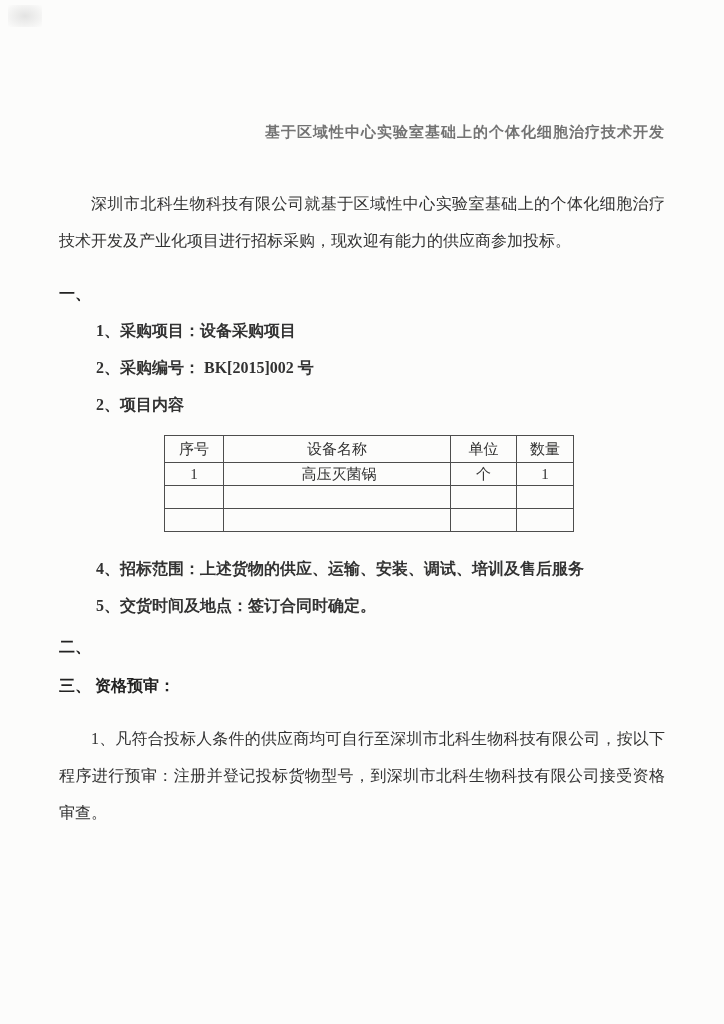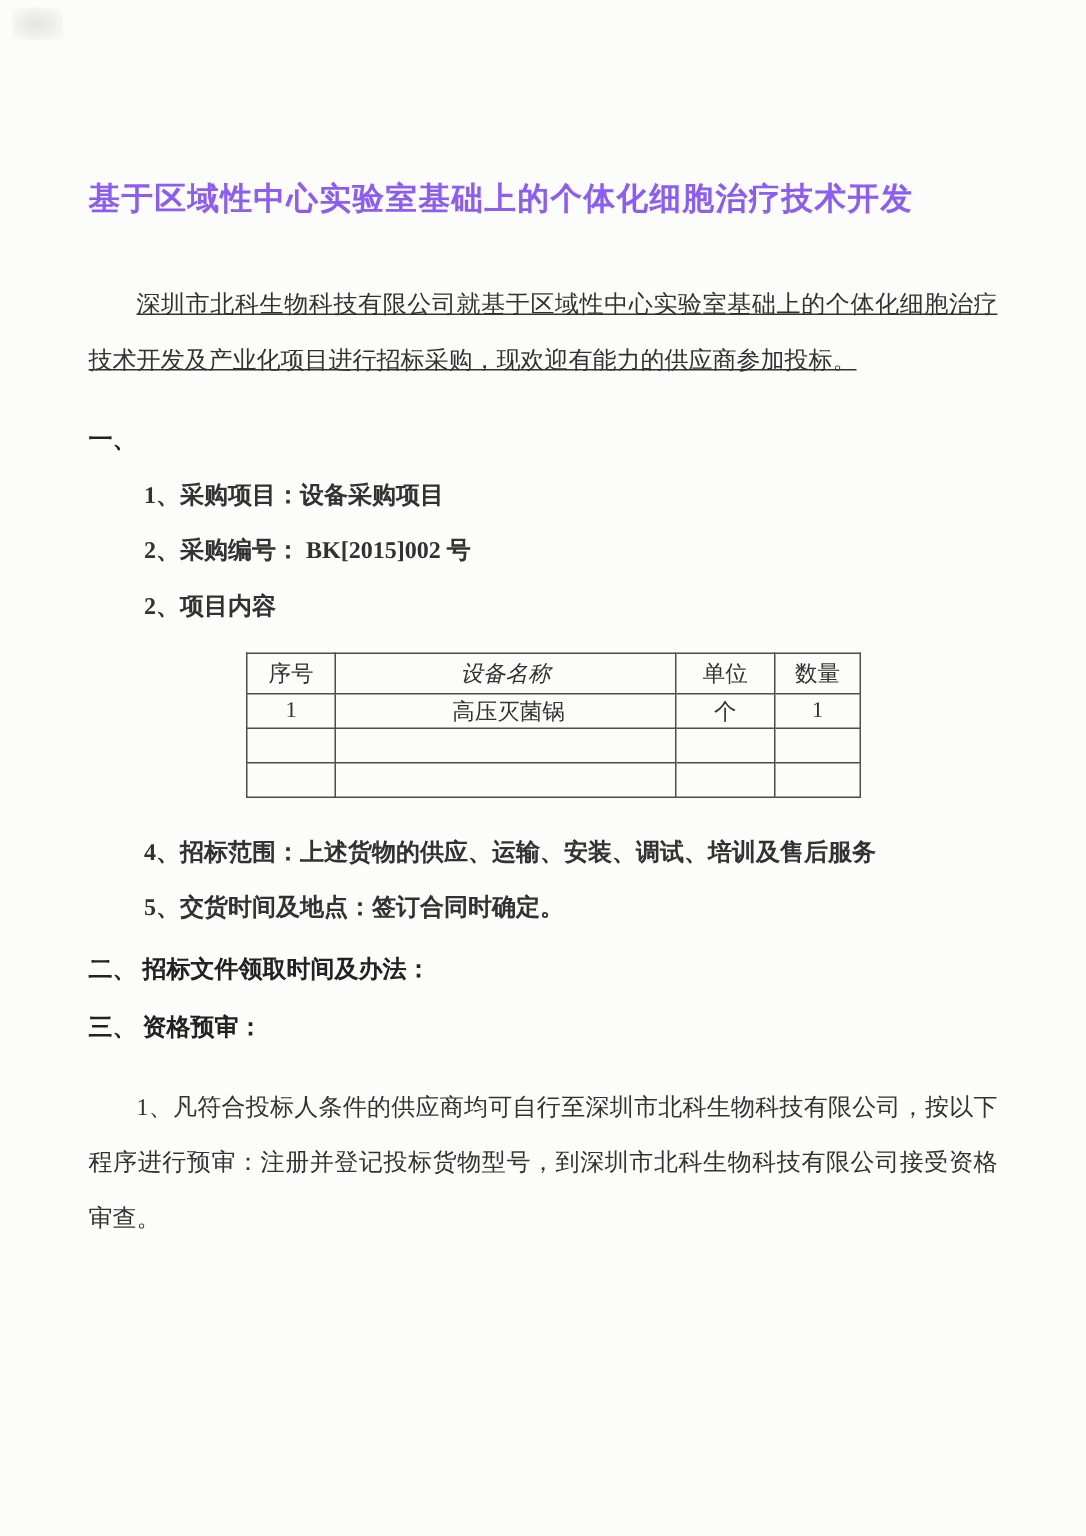--- a/index.html
+++ b/index.html
@@ -21,39 +21,38 @@
     width: 34px; height: 22px;
     background: radial-gradient(ellipse at center, rgba(170,170,170,0.30), rgba(255,255,255,0));
     pointer-events: none;
   }
   .content {
     position: relative;
     padding: 0 59px;
     box-sizing: border-box;
   }
   .doc-title {
-    font-size: 21px;
+    font-size: 15px;
     font-weight: bold;
-    color: #8b5cf6;
-    text-align: left;
+    color: #737373;
+    text-align: right;
     line-height: 30px;
     letter-spacing: 1px;
   }
   .doc-title.line1 { padding-top: 117px; }
   .doc-title.line2 { margin-top: 35px; }
 
   .body-text {
     font-size: 16px;
     line-height: 37px;
     text-align: justify;
   }
   .intro {
     margin-top: 38px;
     text-indent: 2em;
-    text-decoration: underline;
   }
   .sec-head {
     display: flex;
     font-weight: bold;
     color: #222;
     font-size: 16px;
     line-height: 37px;
   }
   .sec-head .sec-num { width: 36px; flex: 0 0 auto; }
   .sec1-head { margin-top: 8px; }
@@ -77,21 +76,21 @@
     border: 1px solid #4d4d4d;
     padding: 0 4px;
     text-align: center;
     font-weight: normal;
     height: 22px;
     overflow: hidden;
     white-space: nowrap;
   }
   table.equip th { height: 26px; }
   table.equip .col-seq { width: 50px; }
-  table.equip .col-name { width: 218px; font-style: italic; }
+  table.equip .col-name { width: 218px; }
   table.equip .col-unit { width: 57px; }
   table.equip .col-qty { width: 48px; }
   table.equip td.name-cell { text-align: center; padding-left: 8px; }
 
   .item4 { margin-top: 18px; }
   .sec2-head { margin-top: 4px; }
   .sec2-body {
     margin-top: 0;
     margin-left: 36px;
   }
@@ -148,21 +147,20 @@
           </tr>
         </tbody>
       </table>
     </div>
 
     <div class="item item4">4、招标范围：上述货物的供应、运输、安装、调试、培训及售后服务</div>
     <div class="item">5、交货时间及地点：签订合同时确定。</div>
 
     <div class="sec-head sec2-head">
       <span class="sec-num">二、</span>
-      <span>招标文件领取时间及办法：</span>
     </div>
 
     <div class="sec-head sec3-head">
       <span class="sec-num">三、</span>
       <span>资格预审：</span>
     </div>
     <p class="body-text sec3-body">1、凡符合投标人条件的供应商均可自行至深圳市北科生物科技有限公司，按以下程序进行预审：注册并登记投标货物型号，到深圳市北科生物科技有限公司接受资格审查。</p>
 
   </div>
 </div>

